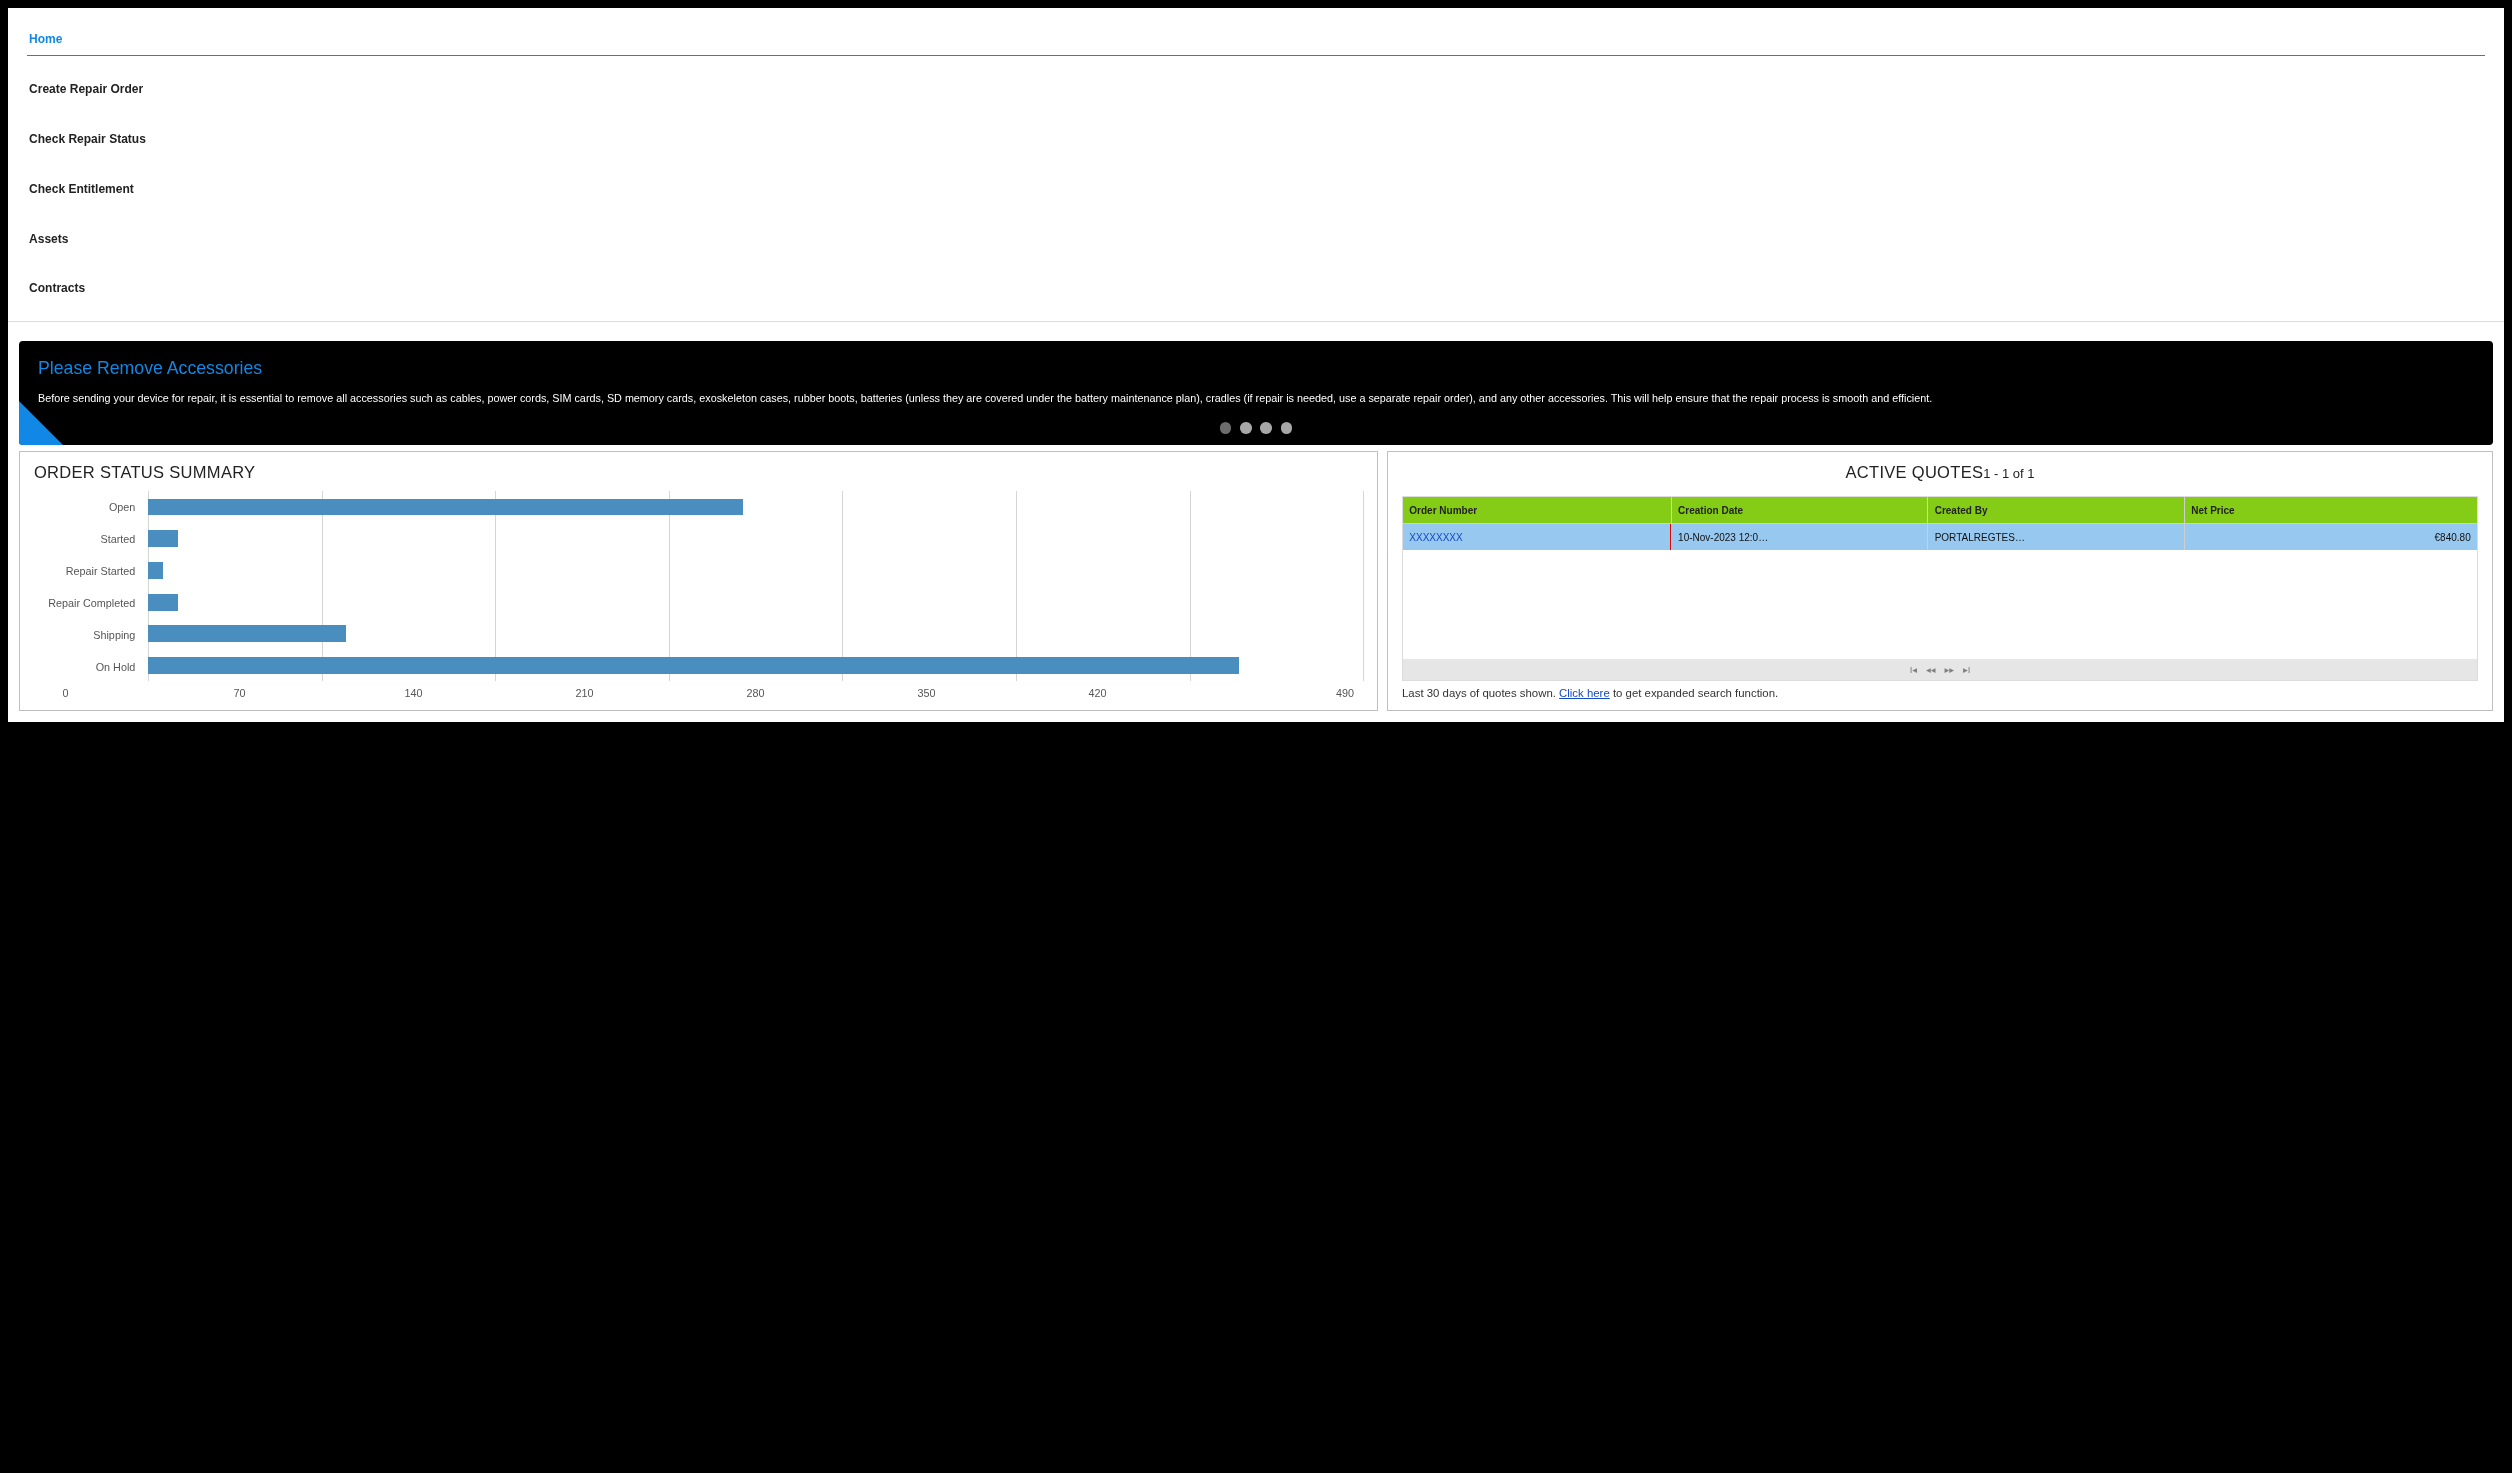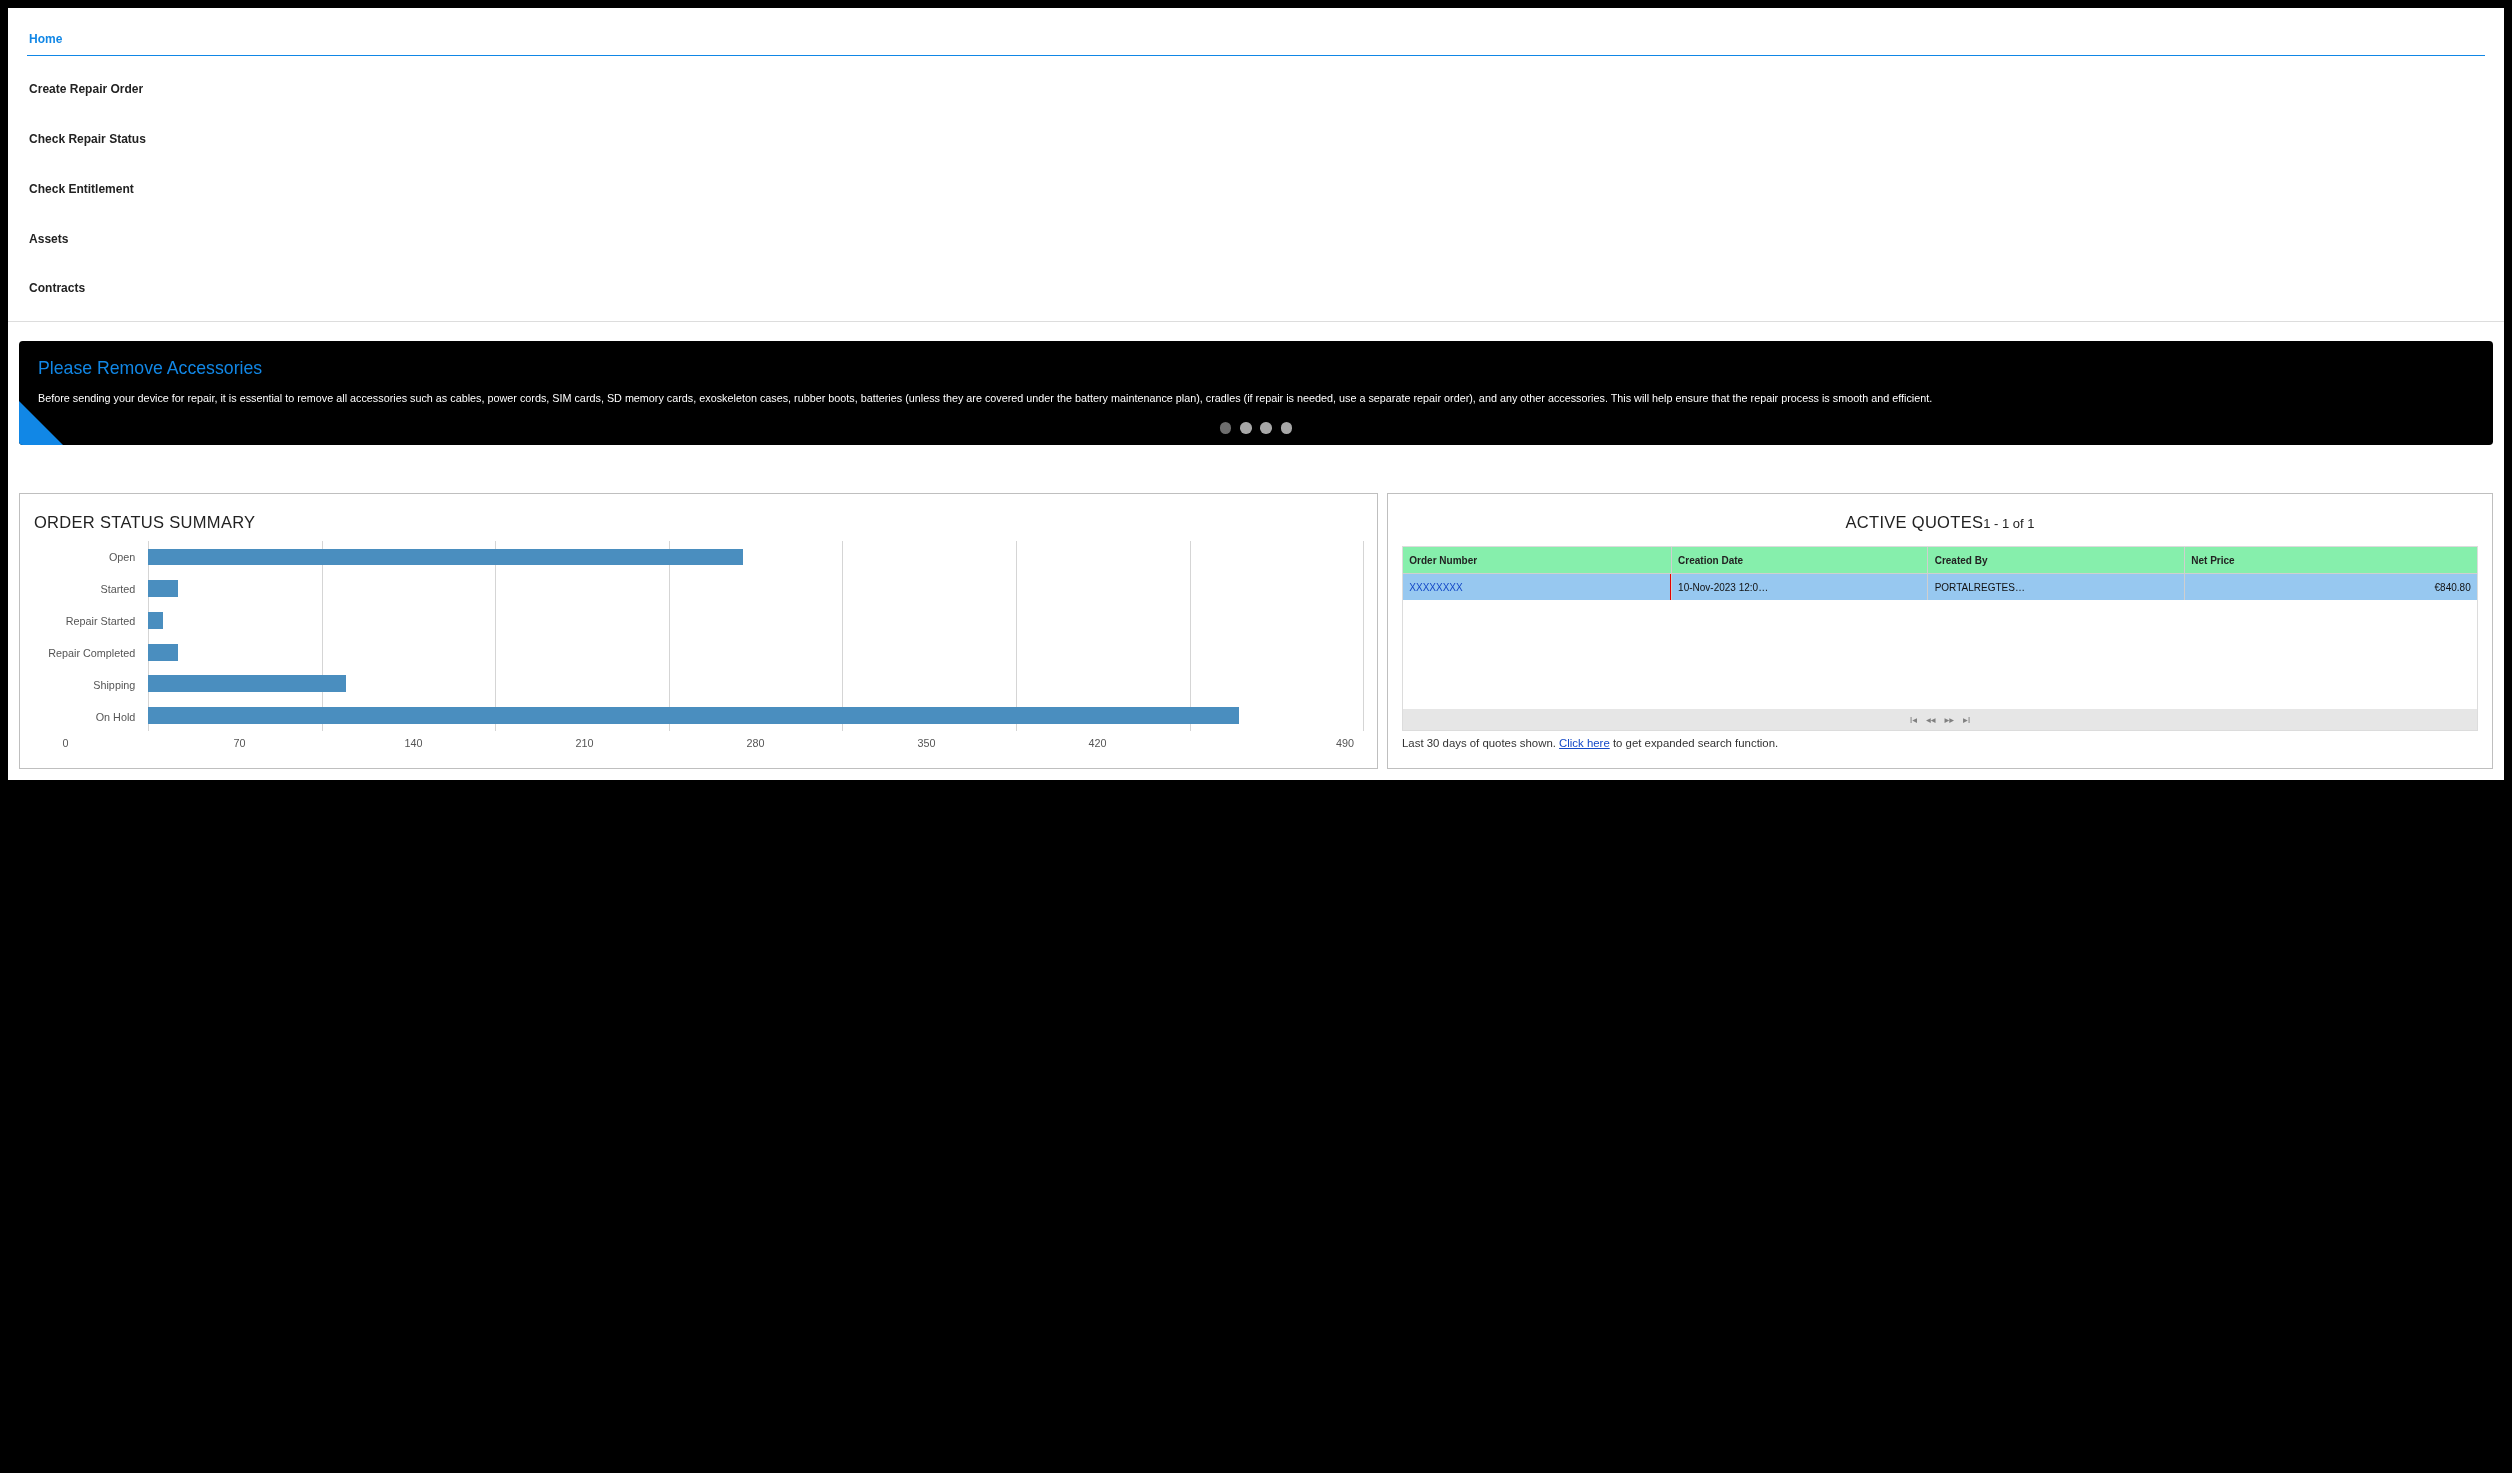--- a/index.html
+++ b/index.html
@@ -75,23 +75,22 @@
   }
   .dot.dim { background: #6d6d6d; }
   
   .panels {
     display: flex;
     gap: 8.9px;
     padding: 0 11.4px 11.4px 11.4px;
   }
   .panel {
     border: 0.6px solid #bfbfbf;
-    padding: 19px 14px;
+    padding: 11px 14px;
     background: #fff;
-    margin-top: 42px;
   }
   .panel-left { flex: 1.05; }
   .panel-right { flex: 0.85; display:flex; flex-direction:column; }
   .panel-title {
     font-size: 16.5px;
     letter-spacing: 0.3px;
     color: #222;
     font-weight: 400;
     margin-bottom: 6.3px;
   }
@@ -149,21 +148,21 @@
     border: 1.3px solid #dcdcdc;
     margin-top: 7.6px;
     display:flex;
     flex-direction:column;
     flex: 1;
   }
   .grid-head, .grid-row {
     display:flex;
   }
   .grid-head {
-    background: #86efac;
+    background: #84cc16;
     border-bottom: 0.6px solid #cfcfcf;
   }
   .cell {
     padding: 7.6px 6.3px;
     font-size: 10px;
     border-right: 0.6px solid #cfcfcf;
     overflow: hidden;
     white-space: nowrap;
     text-overflow: ellipsis;
   }

